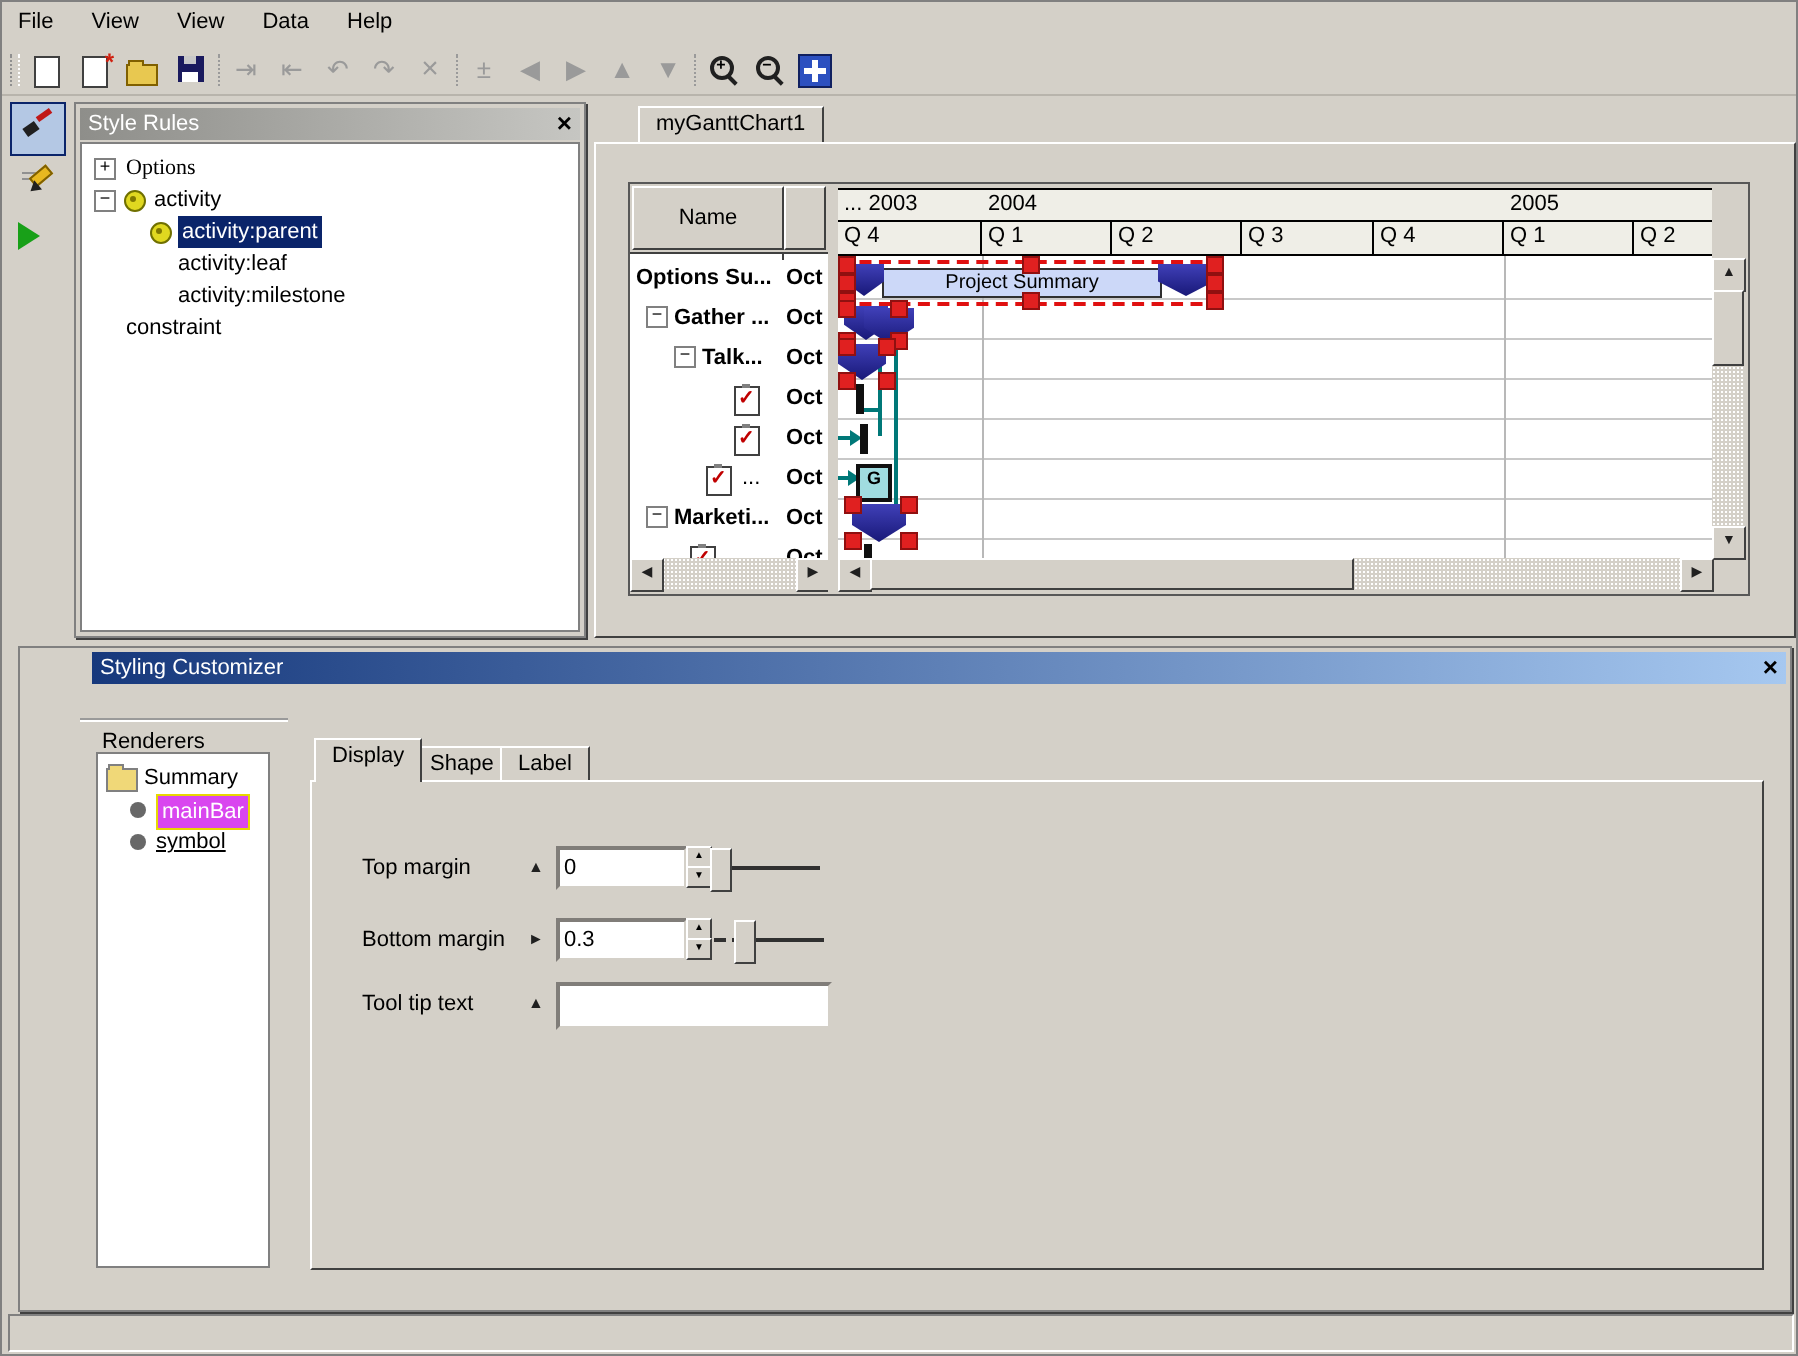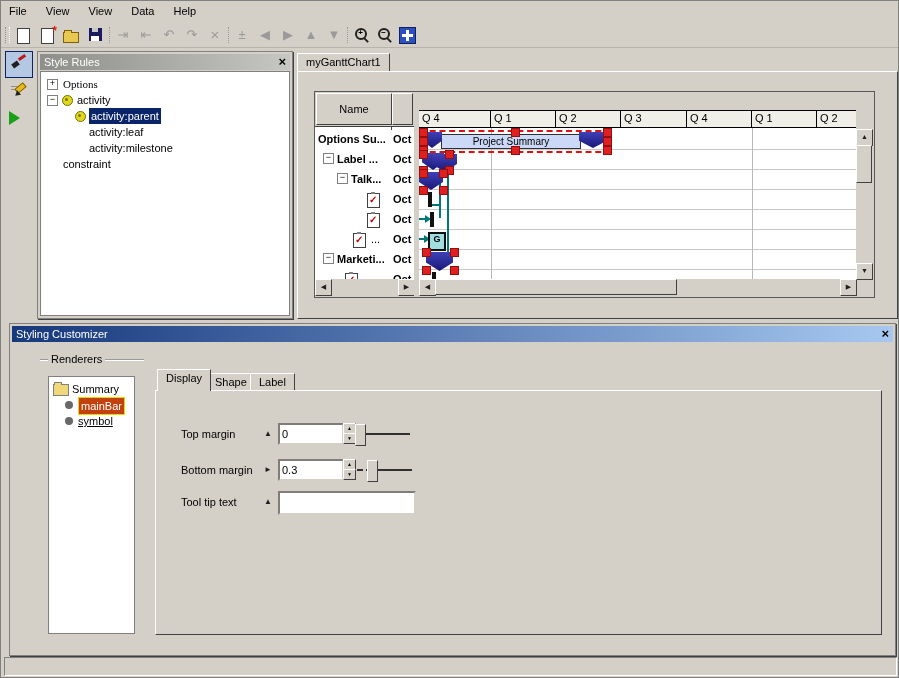--- a/index.html
+++ b/index.html
@@ -38,31 +38,31 @@
   .ic-pencil{display:inline-block;width:14px;height:14px;position:relative;margin-top:4px;}
   .ic-pencil .b{position:absolute;left:4px;top:2px;width:9px;height:4px;background:#e8b820;border:1px solid #806000;transform:rotate(-40deg);}
   .ic-pencil .p{position:absolute;left:1px;top:9px;width:0;height:0;border:3px solid transparent;border-right:5px solid #202020;transform:rotate(-40deg);}
   .ic-pencil .l1,.ic-pencil .l2{position:absolute;left:0;width:7px;height:1px;background:#909090;}
   .ic-pencil .l1{top:3px;} .ic-pencil .l2{top:6px;}
   .ic-play{display:inline-block;width:0;height:0;border:7px solid transparent;border-left:11px solid #18a018;margin-top:4px;}
   
   .panel{background:#d4d0c8;border:1px solid #808080;box-shadow:1px 1px 0 #404040;}
   .ptitle{position:absolute;left:2px;top:2px;right:2px;height:16px;color:#fff;padding-left:4px;line-height:16px;}
   .ptitle-gray{background:linear-gradient(to right,#8e8e8a,#c6c6c2);}
-  .ptitle-blue{background:linear-gradient(to right,#16387c,#a6c8f0);}
+  .ptitle-blue{background:linear-gradient(to right,#16387c,#a6c8f0);margin-left:34px;}
   .pclose{position:absolute;right:4px;top:0px;color:#000;font-weight:bold;font-size:13px;line-height:16px;cursor:default;}
   
   .treebox{position:absolute;background:#fff;border:1px solid #808080;}
   .titem{position:absolute;height:16px;line-height:16px;white-space:nowrap;}
   .expander{position:absolute;top:3px;width:9px;height:9px;background:#fff;border:1px solid #808080;
             font-size:9px;line-height:7px;text-align:center;}
   .gear{position:absolute;top:3px;width:9px;height:9px;border-radius:50%;background:#e0d820;border:1px solid #707000;}
   .gear:after{content:"";position:absolute;left:2px;top:2px;width:3px;height:3px;border-radius:50%;background:#807800;}
   .sel-navy{background:#0a246a;color:#fff;padding:0 2px;}
-  .sel-navy-y{background:#c2410c;color:#fff;padding:0 2px;border:1px solid #e8d800;}
+  .sel-navy-y{background:#d946ef;color:#fff;padding:0 2px;border:1px solid #e8d800;}
   .bullet{position:absolute;top:4px;width:8px;height:8px;border-radius:50%;background:#686868;}
   .ic-folder2{position:absolute;top:3px;width:14px;height:10px;background:#f0d878;border:1px solid #808080;}
   .ic-folder2:before{content:"";position:absolute;left:0;top:-3px;width:6px;height:2px;background:#f0d878;border:1px solid #808080;border-bottom:none;}
   
   .tab{position:absolute;background:#d4d0c8;border:1px solid #404040;border-bottom:none;
        border-top-color:#fff;border-left-color:#fff;padding:2px 8px 0 8px;height:16px;}
   .tabpanel{position:absolute;background:#d4d0c8;border:1px solid #404040;border-top-color:#fff;border-left-color:#fff;}
   
   .gwrap{left:313px;top:90px;width:559px;height:205px;border:1px solid #585858;background:#d4d0c8;}
   .hdr-btn{position:absolute;background:#d4d0c8;border:1px solid #404040;border-top-color:#fff;border-left-color:#fff;
@@ -173,41 +173,41 @@
     </div>
     <div class="titem" style="left:48px;top:68px;">
       <span>activity:milestone</span>
     </div>
     <div class="titem" style="left:22px;top:84px;">
       <span>constraint</span>
     </div>
   </div>
 </div>
 
-<div class="tab" style="left:296px;top:52px;">
+<div class="tab" style="left:318px;top:52px;">
   <span>myGanttChart1</span>
 </div>
 <div class="tabpanel" style="left:296px;top:70px;width:599px;height:246px;"></div>
 
 <div class="abs gwrap">
 
   <div class="hdr-btn" style="left:1px;top:1px;width:74px;height:30px;line-height:30px;">
     <span>Name</span>
   </div>
   <div class="hdr-btn" style="left:77px;top:1px;width:19px;height:30px;"></div>
 
   <div class="abs" style="left:0;top:34px;width:99px;height:153px;background:#fff;overflow:hidden;border-top:1px solid #404040;">
     <div class="abs" style="left:76px;top:0;width:1px;height:153px;background:#404040;"></div>
     <div class="trow" style="top:3px;">
       <span class="tname" style="left:3px;">Options Su...</span>
       <span class="tdate">Oct</span>
     </div>
     <div class="trow" style="top:23px;">
       <span class="expander" style="left:8px;">−</span>
-      <span class="tname" style="left:22px;">Label ...</span>
+      <span class="tname" style="left:22px;">Gather ...</span>
       <span class="tdate">Oct</span>
     </div>
     <div class="trow" style="top:43px;">
       <span class="expander" style="left:22px;">−</span>
       <span class="tname" style="left:36px;">Talk...</span>
       <span class="tdate">Oct</span>
     </div>
     <div class="trow" style="top:63px;">
       <span class="clip" style="left:52px;">
           <i>✓</i>
@@ -240,20 +240,25 @@
     </div>
   </div>
 
   <div class="sb-track" style="left:0;top:187px;width:99px;height:16px;">
     <span class="sb-btn" style="left:0;top:0;">◀</span>
     <span class="sb-btn" style="left:83px;top:0;">▶</span>
   </div>
 
   <div class="abs" style="left:99px;top:0;width:5px;height:204px;background:#d4d0c8;"></div>
 
+  <div class="abs" style="left:104px;top:2px;width:437px;height:16px;border-top:1px solid #000;">
+    <span class="ycell" style="left:0;width:69px;">... 2003</span>
+    <span class="ycell" style="left:72px;width:258px;">2004</span>
+    <span class="ycell" style="left:333px;width:101px;border-right:none;">2005</span>
+  </div>
 
   <div class="abs" style="left:104px;top:18px;width:437px;height:16px;border-top:1px solid #000;border-bottom:2px solid #000;">
     <span class="qcell" style="left:0;width:68px;">Q 4</span>
     <span class="qcell" style="left:72px;width:61px;">Q 1</span>
     <span class="qcell" style="left:137px;width:61px;">Q 2</span>
     <span class="qcell" style="left:202px;width:62px;">Q 3</span>
     <span class="qcell" style="left:268px;width:61px;">Q 4</span>
     <span class="qcell" style="left:333px;width:61px;">Q 1</span>
     <span class="qcell" style="left:398px;width:36px;border-right:none;">Q 2</span>
   </div>
@@ -339,21 +344,21 @@
   </div>
 </div>
 
 <div class="abs panel" style="left:8px;top:322px;width:885px;height:331px;">
   <div class="ptitle ptitle-blue">
     <span>Styling Customizer</span>
     <span class="pclose">×</span>
   </div>
 
   <span class="groupline" style="left:30px;top:35px;width:104px;"></span>
-  <span class="abs" style="left:38px;top:29px;background:#d4d0c8;padding:0 3px;">Renderers</span>
+  <span class="abs" style="left:38px;top:41px;background:#d4d0c8;padding:0 3px;">Renderers</span>
   <div class="treebox" style="left:38px;top:52px;width:85px;height:256px;">
     <div class="titem" style="left:4px;top:4px;">
       <span class="ic-folder2" style="left:0;"></span>
       <span style="position:absolute;left:19px;">Summary</span>
     </div>
     <div class="titem" style="left:16px;top:20px;">
       <span class="bullet" style="left:0;"></span>
       <span class="sel-navy-y" style="position:absolute;left:13px;">mainBar</span>
     </div>
     <div class="titem" style="left:16px;top:36px;">

